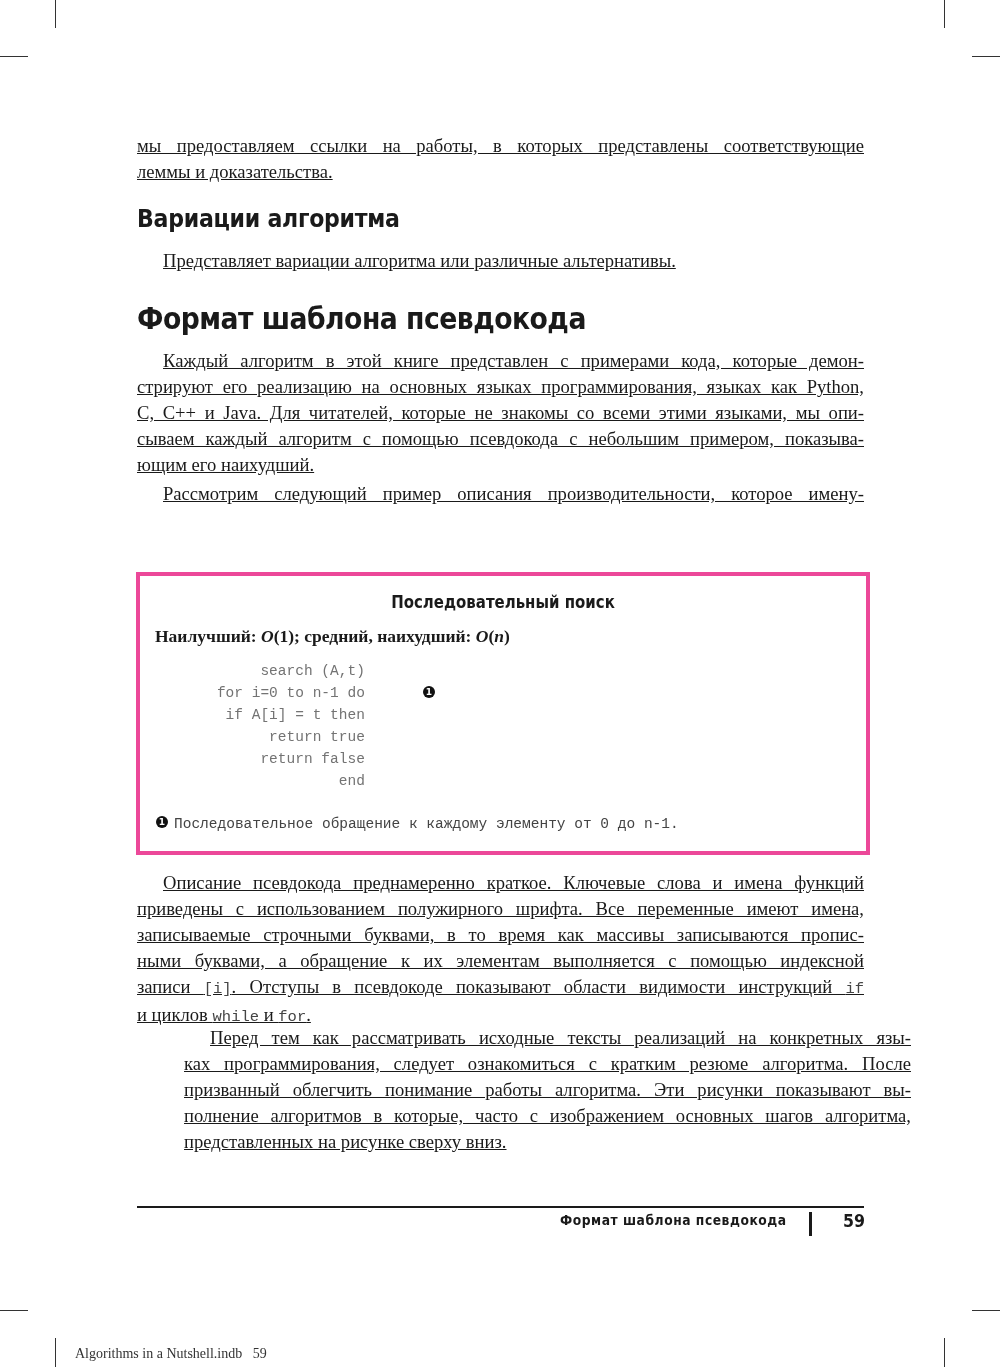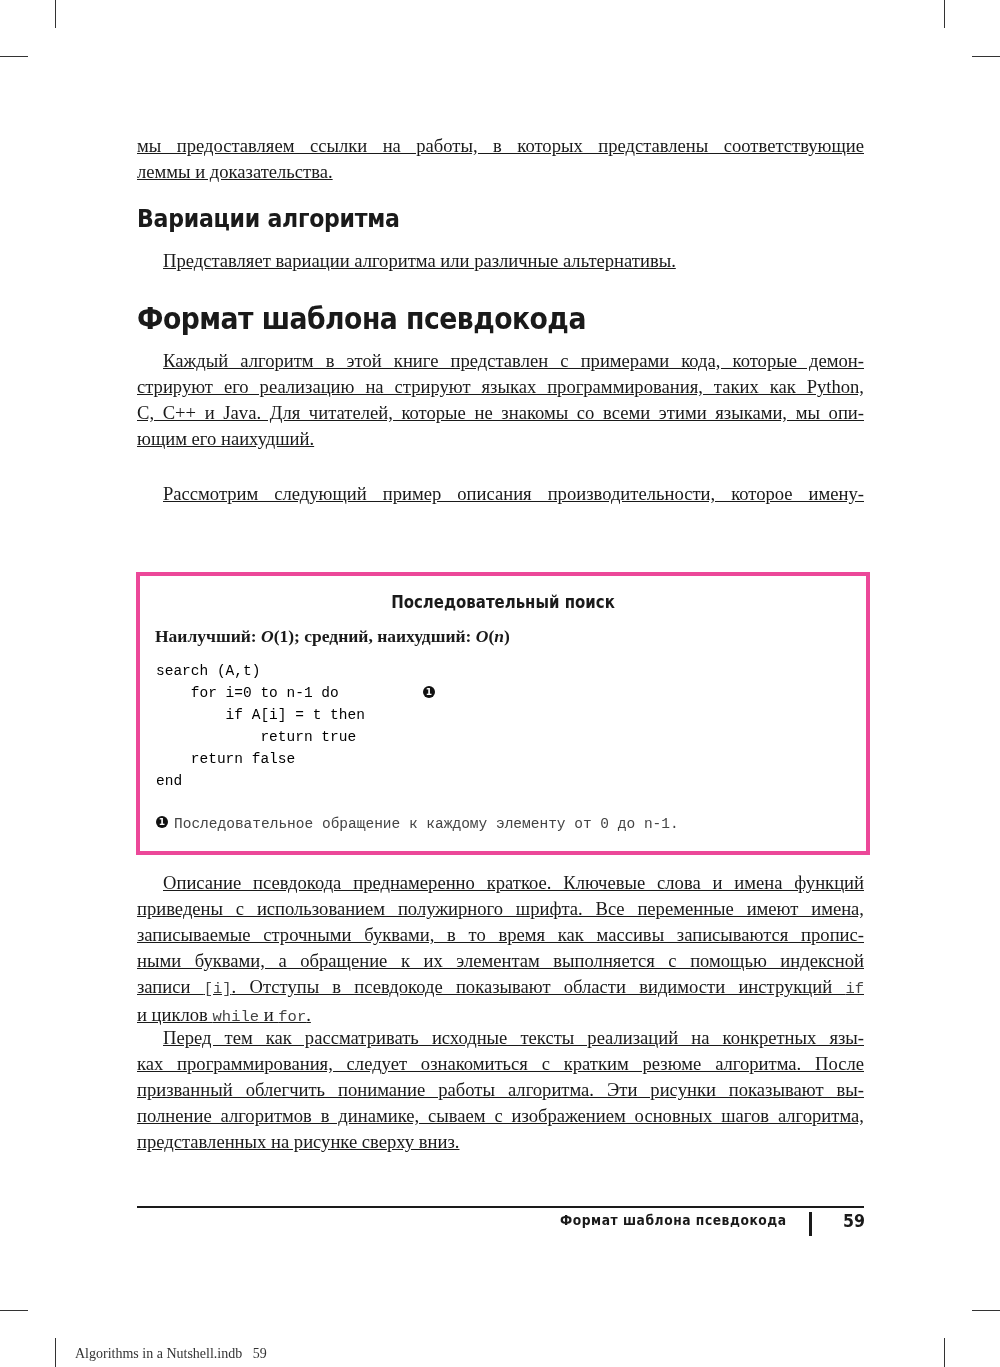--- a/index.html
+++ b/index.html
@@ -14,21 +14,21 @@
   .para .line.last { text-align-last: left; }
   .indent { padding-left: 26px; }
 
   .h2 { position: absolute; left: 137px; font-weight: bold; font-size: 24px; letter-spacing: -0.3px; transform: scaleX(0.92); transform-origin: left center; }
   .h1 { position: absolute; left: 137px; font-weight: bold; font-size: 31px; letter-spacing: -0.6px; transform: scaleX(0.86); transform-origin: left center; }
 
   .box { position: absolute; left: 136px; top: 572px; width: 726px; height: 275px; border: 4px solid #ec4899; }
   .box-title { position: absolute; left: 0; right: 0; top: 16px; text-align: center; font-weight: bold; font-size: 17px; transform: scaleX(0.88); }
   .box-complexity { position: absolute; left: 15px; top: 50px; font-weight: bold; font-size: 17.5px; }
   .box-complexity i { font-style: italic; }
-  .code { position: absolute; left: 16px; top: 84px; font-size: 14.5px; line-height: 22px; color: #000000; white-space: pre; }
+  .code { position: absolute; left: 16px; top: 84px; font-size: 14.5px; line-height: 22px; color: #737373; white-space: pre; text-align: right; }
   .callout { display: inline-block; width: 12px; height: 12px; border-radius: 50%; background: #111; color: #fff; font-size: 9px; line-height: 12px; text-align: center; font-family: "DejaVu Sans", sans-serif; font-weight: bold; vertical-align: middle; }
   .callout-in-code { position: absolute; left: 283px; top: 110px; }
   .note { position: absolute; left: 16px; top: 240px; font-size: 14.5px; color: #444; white-space: nowrap; }
   .note .callout { margin-right: 6px; position: relative; top: -2px; }
 
   .inline-code { font-family: "Liberation Mono", "DejaVu Sans Mono", monospace; font-size: 15.5px; color: #444; }
 
   .footer-rule { position: absolute; left: 137px; top: 1206px; width: 727px; height: 2px; background: #1a1a1a; }
   .footer-title { position: absolute; left: 560px; top: 1212px; font-size: 14px; font-weight: bold; letter-spacing: 0.6px; transform: scaleX(0.88); transform-origin: left center; white-space: nowrap; }
   .footer-bar { position: absolute; left: 809px; top: 1212px; width: 3px; height: 24px; background: #1a1a1a; }
@@ -56,22 +56,23 @@
 
 <div class="h2 sans" style="top:205px;">Вариации алгоритма</div>
 <div class="para serif" style="top:248px;">
   <span class="line last indent">Представляет вариации алгоритма или различные альтернативы.</span>
 </div>
 
 <div class="h1 sans" style="top:300px;">Формат шаблона псевдокода</div>
 
 <div class="para serif" style="top:348px;">
   <span class="line indent">Каждый алгоритм в этой книге представлен с примерами кода, которые демон-</span>
-  <span class="line">стрируют его реализацию на стрируют языках программирования, таких как Python,</span>
+  <span class="line">стрируют его реализацию на основных языках программирования, языках как Python,</span>
   <span class="line">C, C++ и Java. Для читателей, которые не знакомы со всеми этими языками, мы опи-</span>
+  <span class="line">сываем каждый алгоритм с помощью псевдокода с небольшим примером, показыва-</span>
   <span class="line last">ющим его наихудший.</span>
 </div>
 
 <div class="para serif" style="top:481px;">
   <span class="line indent">Рассмотрим следующий пример описания производительности, которое имену-</span>
 </div>
 
 <div class="box">
   <div class="box-title sans">Последовательный поиск</div>
   <div class="box-complexity serif">
@@ -86,25 +87,25 @@
 
 <div class="para serif" style="top:870px;">
   <span class="line indent">Описание псевдокода преднамеренно краткое. Ключевые слова и имена функций</span>
   <span class="line">приведены с использованием полужирного шрифта. Все переменные имеют имена,</span>
   <span class="line">записываемые строчными буквами, в то время как массивы записываются пропис-</span>
   <span class="line">ными буквами, а обращение к их элементам выполняется с помощью индексной</span>
   <span class="line"><span>записи </span><span class="inline-code">[i]</span><span>. Отступы в псевдокоде показывают области видимости инструкций </span><span class="inline-code">if</span></span>
   <span class="line last"><span>и циклов </span><span class="inline-code">while</span><span> и </span><span class="inline-code">for</span><span>.</span></span>
 </div>
 
-<div class="para serif" style="top:1025px;">
+<div class="para serif" style="top:1025px;margin-left:47px;">
   <span class="line indent">Перед тем как рассматривать исходные тексты реализаций на конкретных язы-</span>
   <span class="line">ках программирования, следует ознакомиться с кратким резюме алгоритма. После</span>
   <span class="line">призванный облегчить понимание работы алгоритма. Эти рисунки показывают вы-</span>
-  <span class="line">полнение алгоритмов в динамике, сываем с изображением основных шагов алгоритма,</span>
+  <span class="line">полнение алгоритмов в которые, часто с изображением основных шагов алгоритма,</span>
   <span class="line last">представленных на рисунке сверху вниз.</span>
 </div>
 
 <div class="footer-rule"></div>
 <div class="footer-title sans">Формат шаблона псевдокода</div>
 <div class="footer-bar"></div>
 <div class="footer-page sans">59</div>
 
 <div class="slug-left serif" style="white-space:pre;">Algorithms in a Nutshell.indb   59</div>
 <div class="slug-right serif" style="white-space:pre;margin-top:43px;">20.04.2017   12:51:57</div>

